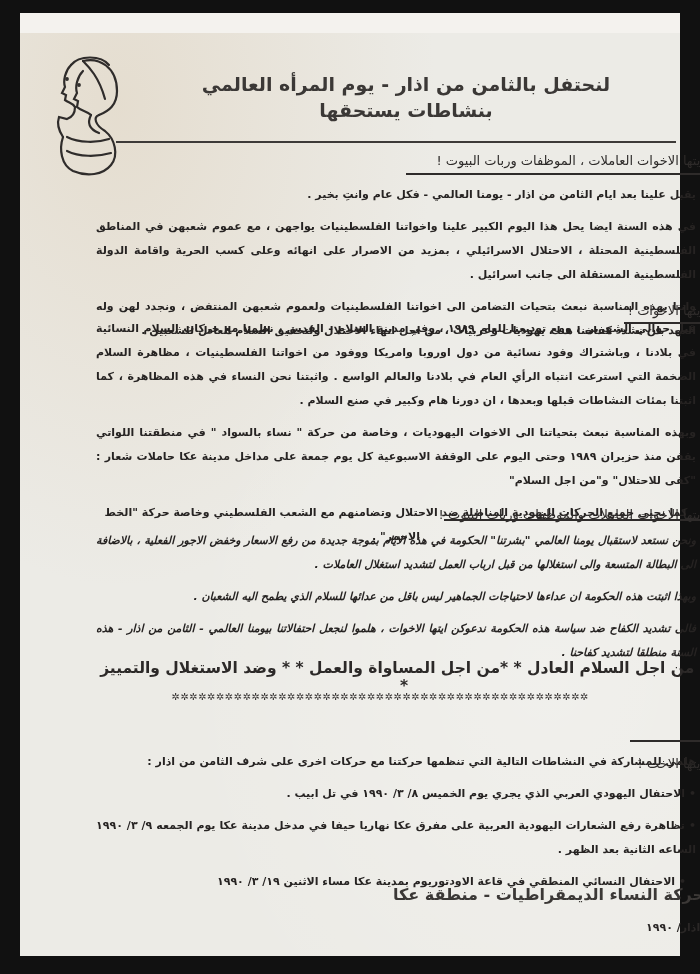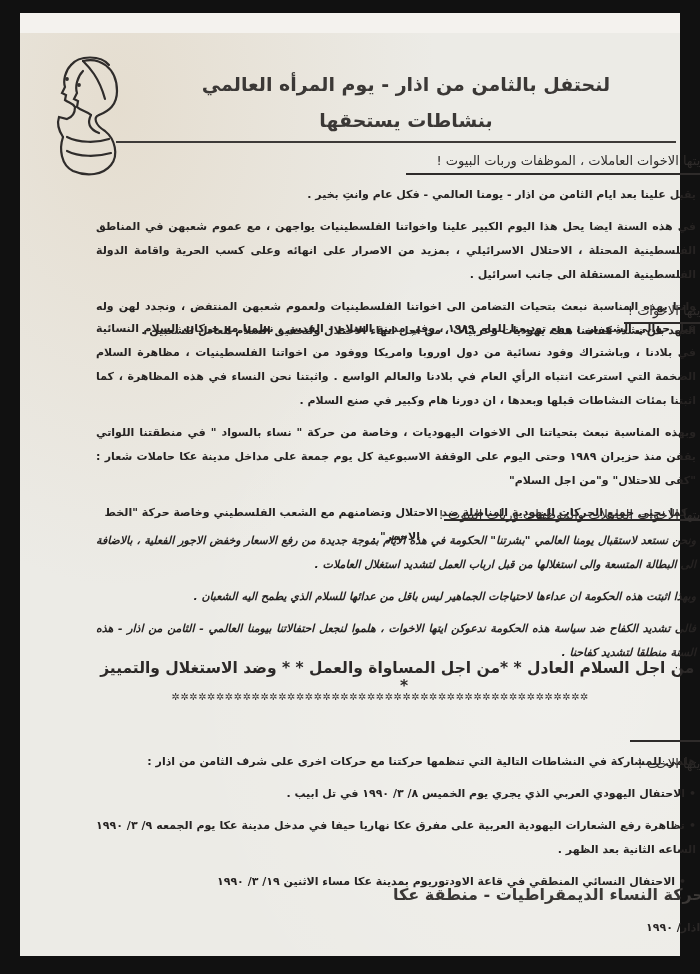--- a/index.html
+++ b/index.html
@@ -23,21 +23,21 @@
   .doc {
     position: absolute; left: 0; top: 0; width: 100%; height: 100%;
     direction: rtl; color: #2a2726; padding-left: 46px;
   }
   .logo { position: absolute; left: 33px; top: 40px; width: 72px; height: 125px; }
   .title1 {
     position: absolute; right: 60px; top: 60px; width: 520px; text-align: center;
     font-size: 19px; font-weight: bold; letter-spacing: 0.3px; color: #3b3836;
   }
   .title2 {
-    position: absolute; right: 60px; top: 96px; width: 520px; text-align: center;
+    position: absolute; right: 60px; top: 86px; width: 520px; text-align: center;
     font-size: 19px; font-weight: bold; color: #3b3836;
   }
   .rule-top { position: absolute; left: 96px; top: 128px; width: 560px; height: 2px; background: #3d3a38; }
   .heading {
     position: absolute; right: 22px; font-size: 13px; font-weight: normal; color: #2e2b2a;
     padding-bottom: 2px;
   }
   .heading-rule { position: absolute; height: 1.5px; background: #2e2b2a; }
   .para {
     position: absolute; right: 22px; width: 616px; font-size: 11px; font-weight: bold;

